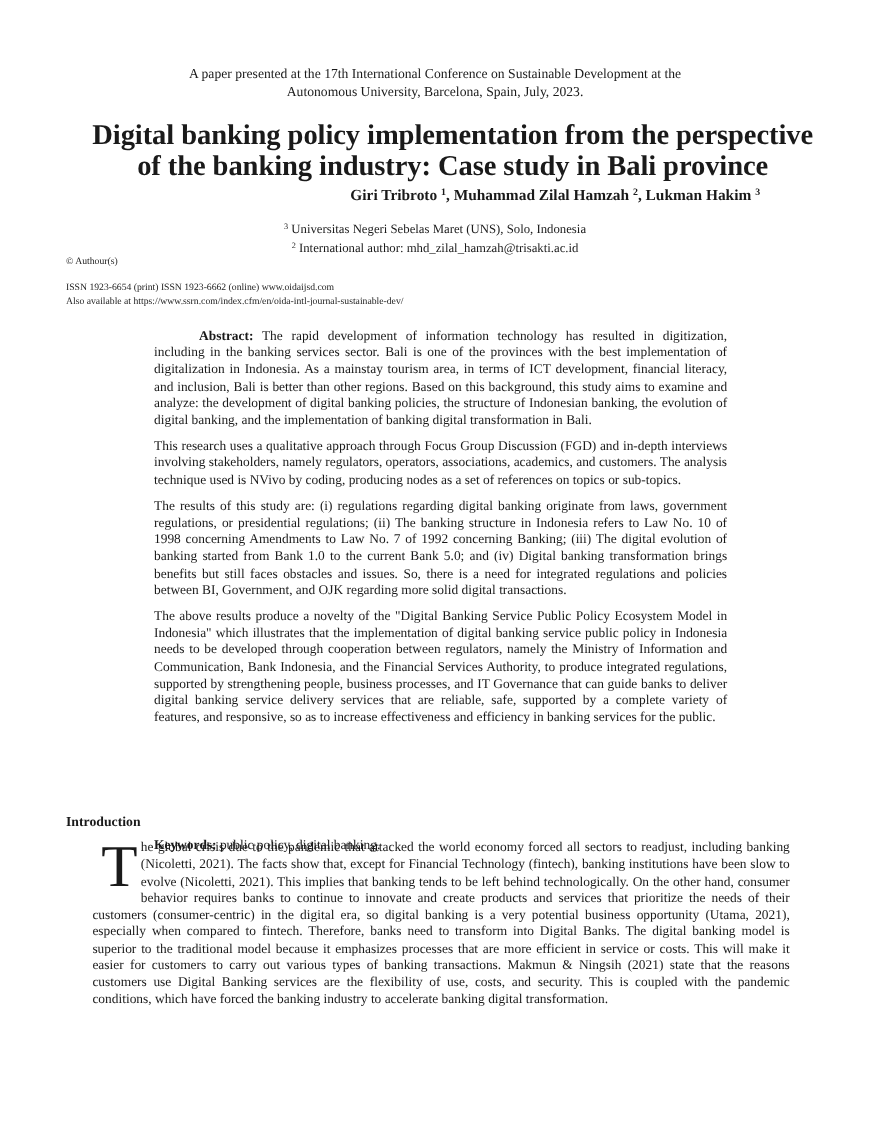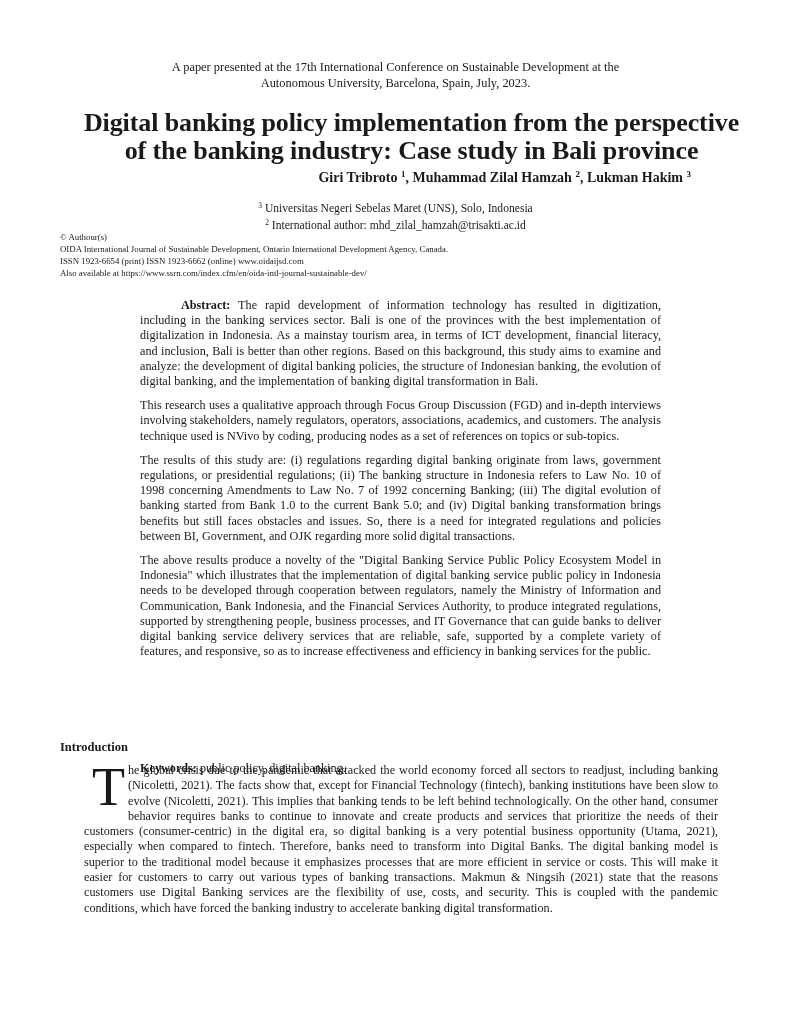--- a/index.html
+++ b/index.html
@@ -75,21 +75,20 @@
   <div class="affil aff2">
     <sup>3</sup>
     <span>Universitas Negeri Sebelas Maret (UNS), Solo, Indonesia</span>
   </div>
   <div class="affil aff3">
     <sup>2</sup>
     <span>International author: mhd_zilal_hamzah@trisakti.ac.id</span>
   </div>
 
   <div class="small copy">© Authour(s)</div>
-  <div class="small journal">OIDA International Journal of Sustainable Development, Ontario International Development Agency, Canada.</div>
   <div class="small issn">ISSN 1923-6654 (print) ISSN 1923-6662 (online) www.oidaijsd.com</div>
   <div class="small avail">Also available at https://www.ssrn.com/index.cfm/en/oida-intl-journal-sustainable-dev/</div>
 
   <div class="abstract">
     <p><b>Abstract:</b><span> The rapid development of information technology has resulted in digitization, including in the banking services sector. Bali is one of the provinces with the best implementation of digitalization in Indonesia. As a mainstay tourism area, in terms of ICT development, financial literacy, and inclusion, Bali is better than other regions. Based on this background, this study aims to examine and analyze: the development of digital banking policies, the structure of Indonesian banking, the evolution of digital banking, and the implementation of banking digital transformation in Bali.</span></p>
     <p>This research uses a qualitative approach through Focus Group Discussion (FGD) and in-depth interviews involving stakeholders, namely regulators, operators, associations, academics, and customers. The analysis technique used is NVivo by coding, producing nodes as a set of references on topics or sub-topics.</p>
     <p>The results of this study are: (i) regulations regarding digital banking originate from laws, government regulations, or presidential regulations; (ii) The banking structure in Indonesia refers to Law No. 10 of 1998 concerning Amendments to Law No. 7 of 1992 concerning Banking; (iii) The digital evolution of banking started from Bank 1.0 to the current Bank 5.0; and (iv) Digital banking transformation brings benefits but still faces obstacles and issues. So, there is a need for integrated regulations and policies between BI, Government, and OJK regarding more solid digital transactions.</p>
     <p>The above results produce a novelty of the "Digital Banking Service Public Policy Ecosystem Model in Indonesia" which illustrates that the implementation of digital banking service public policy in Indonesia needs to be developed through cooperation between regulators, namely the Ministry of Information and Communication, Bank Indonesia, and the Financial Services Authority, to produce integrated regulations, supported by strengthening people, business processes, and IT Governance that can guide banks to deliver digital banking service delivery services that are reliable, safe, supported by a complete variety of features, and responsive, so as to increase effectiveness and efficiency in banking services for the public.</p>
   </div>
 

